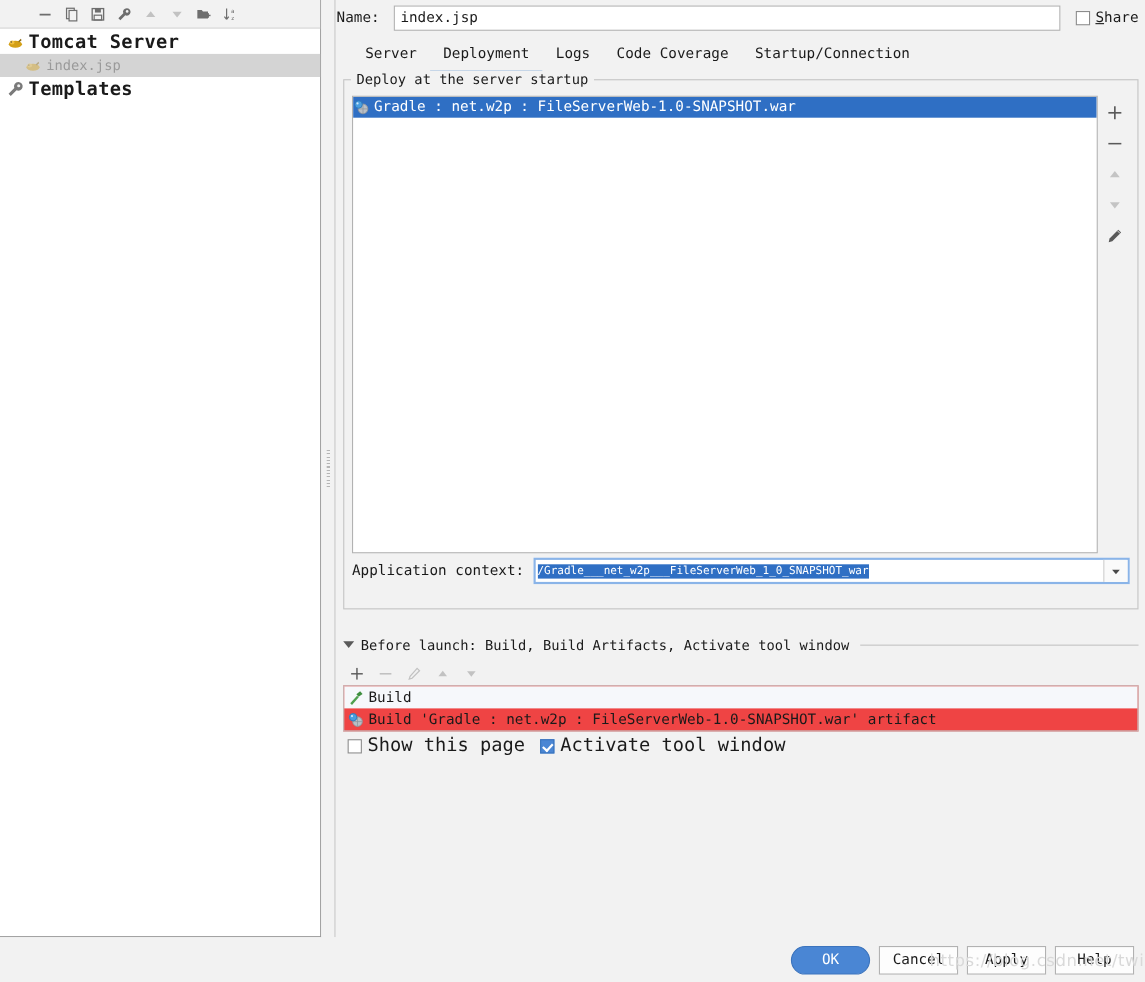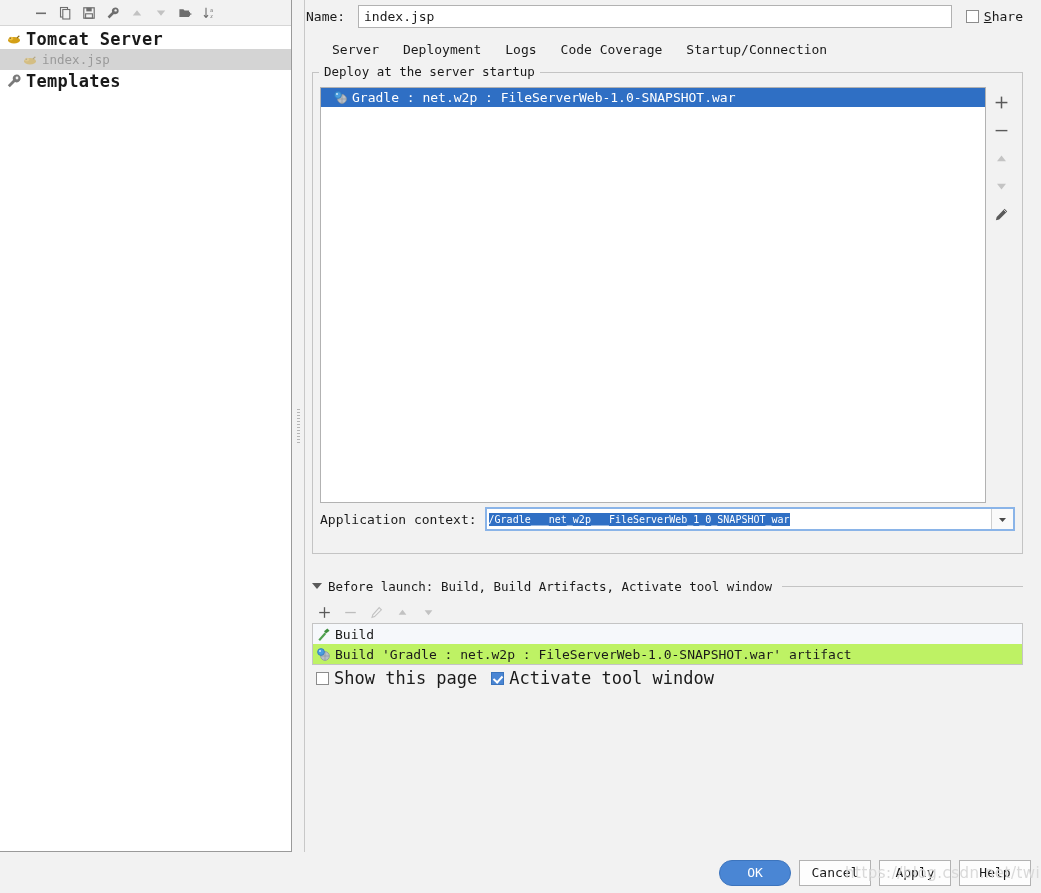--- a/index.html
+++ b/index.html
@@ -52,21 +52,21 @@
     border-right: 1px solid #c8c8c8;
     display: flex; align-items: center; justify-content: center;
   }
   #splitter .grip {
     width: 3px; height: 34px;
     background-image: repeating-linear-gradient(to bottom,#b5b5b5 0 1px,transparent 1px 3px);
   }
 
   
   #right-panel {
-    position: absolute; left: 306px; top: 0; right: 12px; height: 852px;
+    position: absolute; left: 306px; top: 0; right: 0; height: 852px;
     background: #f2f2f2;
   }
 
   
   #name-row {
     position: absolute; left: 0; top: 4px; right: 6px; height: 24px;
     display: flex; align-items: center;
   }
   #name-label { width: 52px; font-size: 13px; }
   #name-input {
@@ -116,21 +116,21 @@
   #deploy-body {
     position: absolute; left: 7px; top: 14px; right: 7px; bottom: 50px;
     display: flex;
   }
   #deploy-list {
     flex: 1; background: #fff; border: 1px solid #b2b2b2;
     overflow: hidden;
   }
   .deploy-row {
     height: 19px; display: flex; align-items: center;
-    padding-left: 12px; font-size: 13px; white-space: nowrap;
+    padding-left: 0; font-size: 13px; white-space: nowrap;
   }
   .deploy-row.selected { background: #2f6fc4; color: #fff; }
   .row-ico { width: 15px; height: 15px; margin-right: 4px; flex: 0 0 15px; }
 
   #deploy-sidebar {
     width: 28px; margin-left: 1px;
     display: flex; flex-direction: column; align-items: center;
     padding-top: 3px; gap: 4px;
   }
   .side-btn {
@@ -179,21 +179,21 @@
     position: absolute; left: 8px; top: 600px; height: 24px;
     display: flex; align-items: center; gap: 6px;
   }
   .bl-btn {
     width: 20px; height: 20px;
     display: flex; align-items: center; justify-content: center;
   }
 
   #bl-list {
     position: absolute; left: 6px; top: 623px; right: 6px; height: 42px;
-    background: #bef264; border: 1px solid #c4c4c4;
+    background: #ef4444; border: 1px solid #c4c4c4;
   }
   .bl-row {
     height: 20px; display: flex; align-items: center;
     padding-left: 3px; font-size: 13px; white-space: nowrap;
   }
   .bl-row.alt { background: #f6f8fb; }
 
   #bl-checks {
     position: absolute; left: 10px; top: 669px; height: 18px;
     display: flex; align-items: center; gap: 6px; font-size: 17px; justify-content: center;

